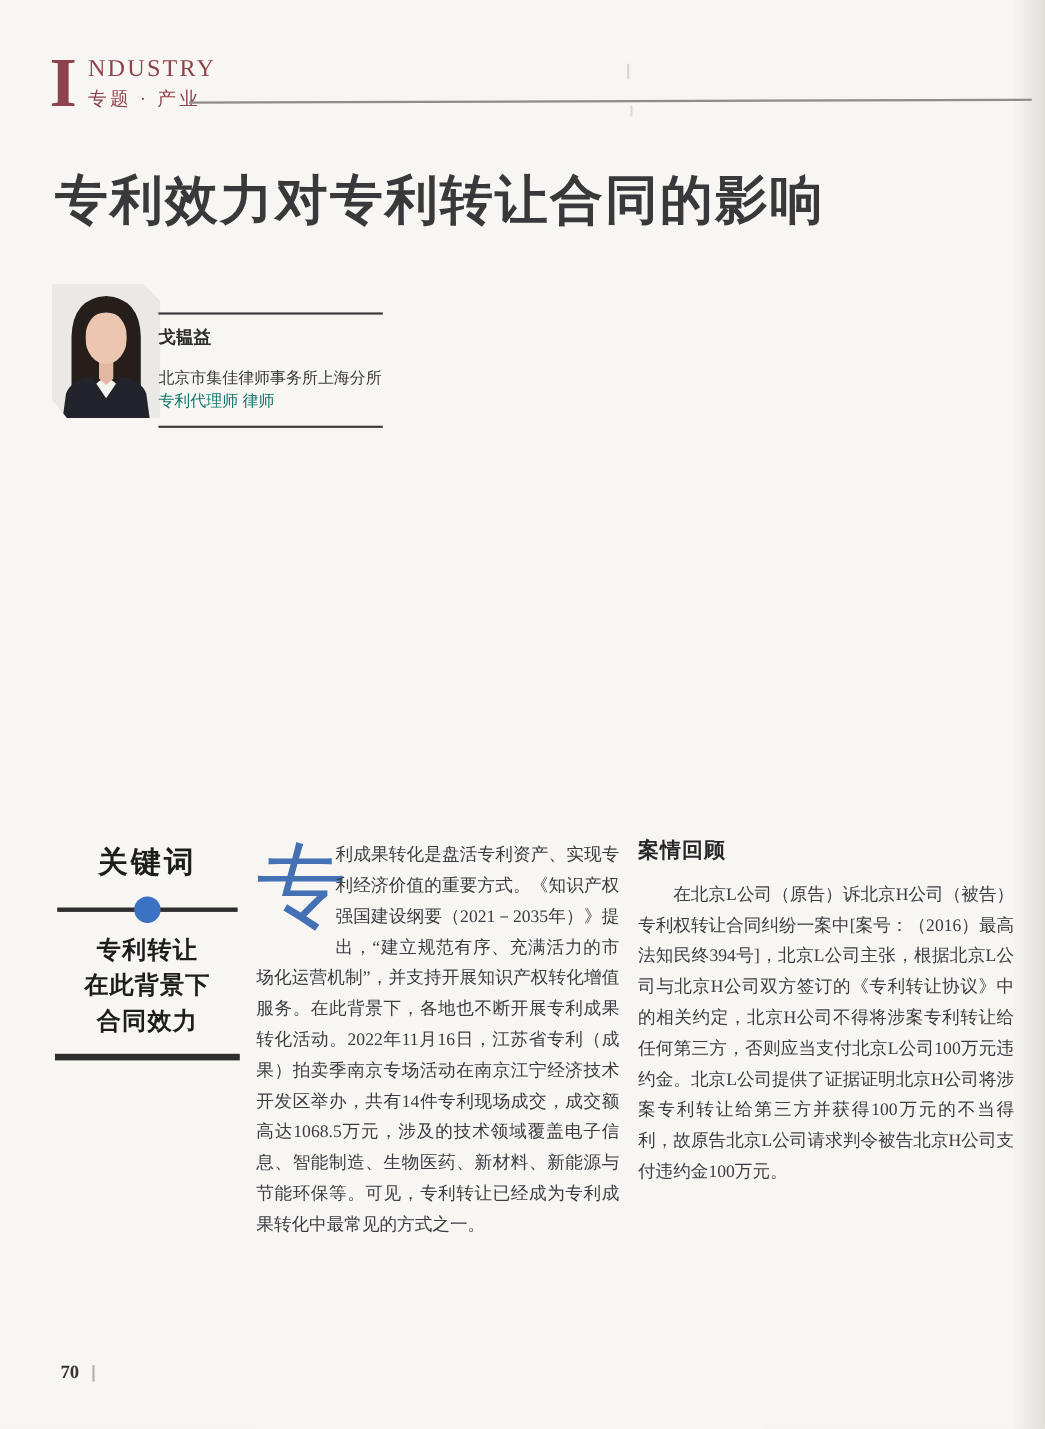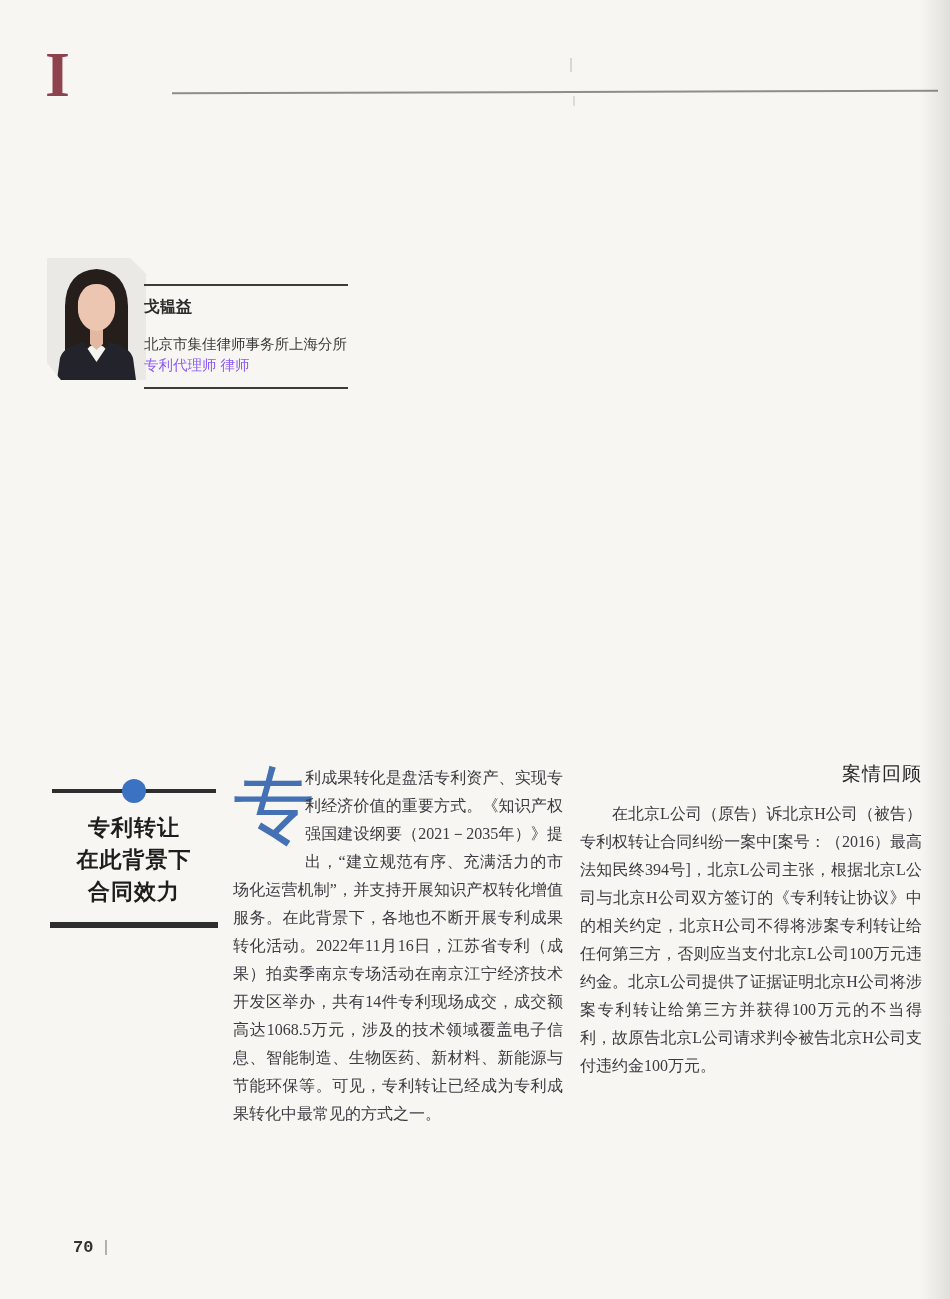--- a/index.html
+++ b/index.html
@@ -45,21 +45,21 @@
   
   .photo {
     position:absolute; left:47px; top:258px; width:99px; height:122px;
     clip-path:polygon(0 0, 84% 0, 100% 13%, 100% 100%, 14% 100%, 0 86%);
   }
   .author { position:absolute; left:144px; top:284px; width:204px;
     font-family:"Liberation Sans","DejaVu Sans",sans-serif; }
   .author .rule { height:2px; background:#3c3c3c; }
   .author .name { font-size:16px; font-weight:bold; color:#2d2d2d; margin:11px 0 16px 0; }
   .author .aff  { font-size:14.5px; color:#3a3a3a; line-height:21px; }
-  .author .role { font-size:14.5px; color:#8b5cf6; line-height:21px; margin-bottom:11px; }
+  .author .role { font-size:14.5px; color:#0f766e; line-height:21px; margin-bottom:11px; }
 
   
   .kw { position:absolute; left:50px; top:766px; width:168px; text-align:center; }
   .kw-head { font-size:27px; font-weight:bold; letter-spacing:3px; color:#1d1d1d; }
   .kw-div { position:relative; height:24px; margin-top:13px; }
   .kw-div .bar { position:absolute; left:2px; right:2px; top:10px; height:4px; background:#2e2e2e; }
   .kw-dot {
     position:absolute; left:50%; top:0; width:24px; height:24px; margin-left:-12px;
     border-radius:50%; background:#3c72c2;
   }
@@ -72,45 +72,50 @@
   .col-mid   { position:absolute; left:233px; top:764px; width:330px; }
   .col-right { position:absolute; left:580px; top:760px; width:342px; }
   .dropcap {
     float:left; width:68px; height:84px; margin:3px 4px 0 0;
     font-size:82px; line-height:80px; text-align:center;
     color:#4470b4; font-family:"Liberation Serif","DejaVu Serif",serif;
   }
   .indent { text-indent:2em; }
   .case-head {
     font-family:"Liberation Sans","DejaVu Sans",sans-serif;
-    font-size:19px; font-weight:normal; color:#28282a; letter-spacing:1px;
-    margin-bottom:12px; text-align:right;
+    font-size:19px; font-weight:bold; color:#28282a; letter-spacing:1px;
+    margin-bottom:12px; text-align:left;
   }
 
   
-  .footer { position:absolute; left:73px; top:1238px; display:flex; align-items:center;
-    font-family:Liberation Mono, monospace; }
+  .footer { position:absolute; left:55px; top:1238px; display:flex; align-items:center;
+    font-family:Liberation Serif, serif; }
   .footer .num { font-size:17px; font-weight:bold; color:#333; }
   .footer .sep { width:2px; height:15px; background:#b3b1ad; margin-left:12px; }
 
   
   .artifact { position:absolute; background:#b9b7b2; }
 </style>
 </head>
 <body>
 
 <div class="page">
 
   <div class="hdr">
     <div class="hdr-initial">I</div>
+    <div>
+      <div class="hdr-word">NDUSTRY</div>
+      <div class="hdr-sub">专题 · 产业</div>
+    </div>
   </div>
   <div class="hdr-rule"></div>
   <div class="artifact" style="left:570px;top:58px;width:2px;height:14px;opacity:.5"></div>
   <div class="artifact" style="left:573px;top:96px;width:2px;height:10px;opacity:.4"></div>
 
+  <h1 class="title">专利效力对专利转让合同的影响</h1>
 
   <div class="photo">
     <svg width="99" height="122" viewBox="0 0 99 122" xmlns="http://www.w3.org/2000/svg">
       <rect width="99" height="122" fill="#ebe9e5"></rect>
       <path d="M18 122 L18 48 Q19 13 49.5 11 Q80 13 81 48 L81 122 Z" fill="#251e1b"></path>
       <path d="M36 122 L36 96 Q43 86 49.5 86 Q56 86 63 96 L63 122 Z" fill="#f5f3ef"></path>
       <path d="M10 122 L13 100 Q17 88 36 84 L49.5 104 L63 84 Q82 88 86 100 L89 122 Z" fill="#23232b"></path>
       <path d="M43 70 h13 v16 l-6.5 6 l-6.5 -6 Z" fill="#e3b8a2"></path>
       <ellipse cx="49.5" cy="49" rx="19" ry="24" fill="#ecc6b1"></ellipse>
       <path d="M29 48 Q28 18 49.5 16 Q71 18 70 48 Q67 26 49.5 26 Q32 26 29 48 Z" fill="#251e1b"></path>
@@ -121,20 +126,21 @@
 
   <div class="author">
     <div class="rule"></div>
     <div class="name">戈韫益</div>
     <div class="aff">北京市集佳律师事务所上海分所</div>
     <div class="role">专利代理师 律师</div>
     <div class="rule"></div>
   </div>
 
   <div class="kw">
+    <div class="kw-head">关键词</div>
     <div class="kw-div">
       <div class="bar"></div>
       <div class="kw-dot"></div>
     </div>
     <div class="kw-items">
       <span class="kw-item">专利转让</span>
       <span class="kw-item">在此背景下</span>
       <span class="kw-item">合同效力</span>
     </div>
     <div class="kw-rule"></div>

